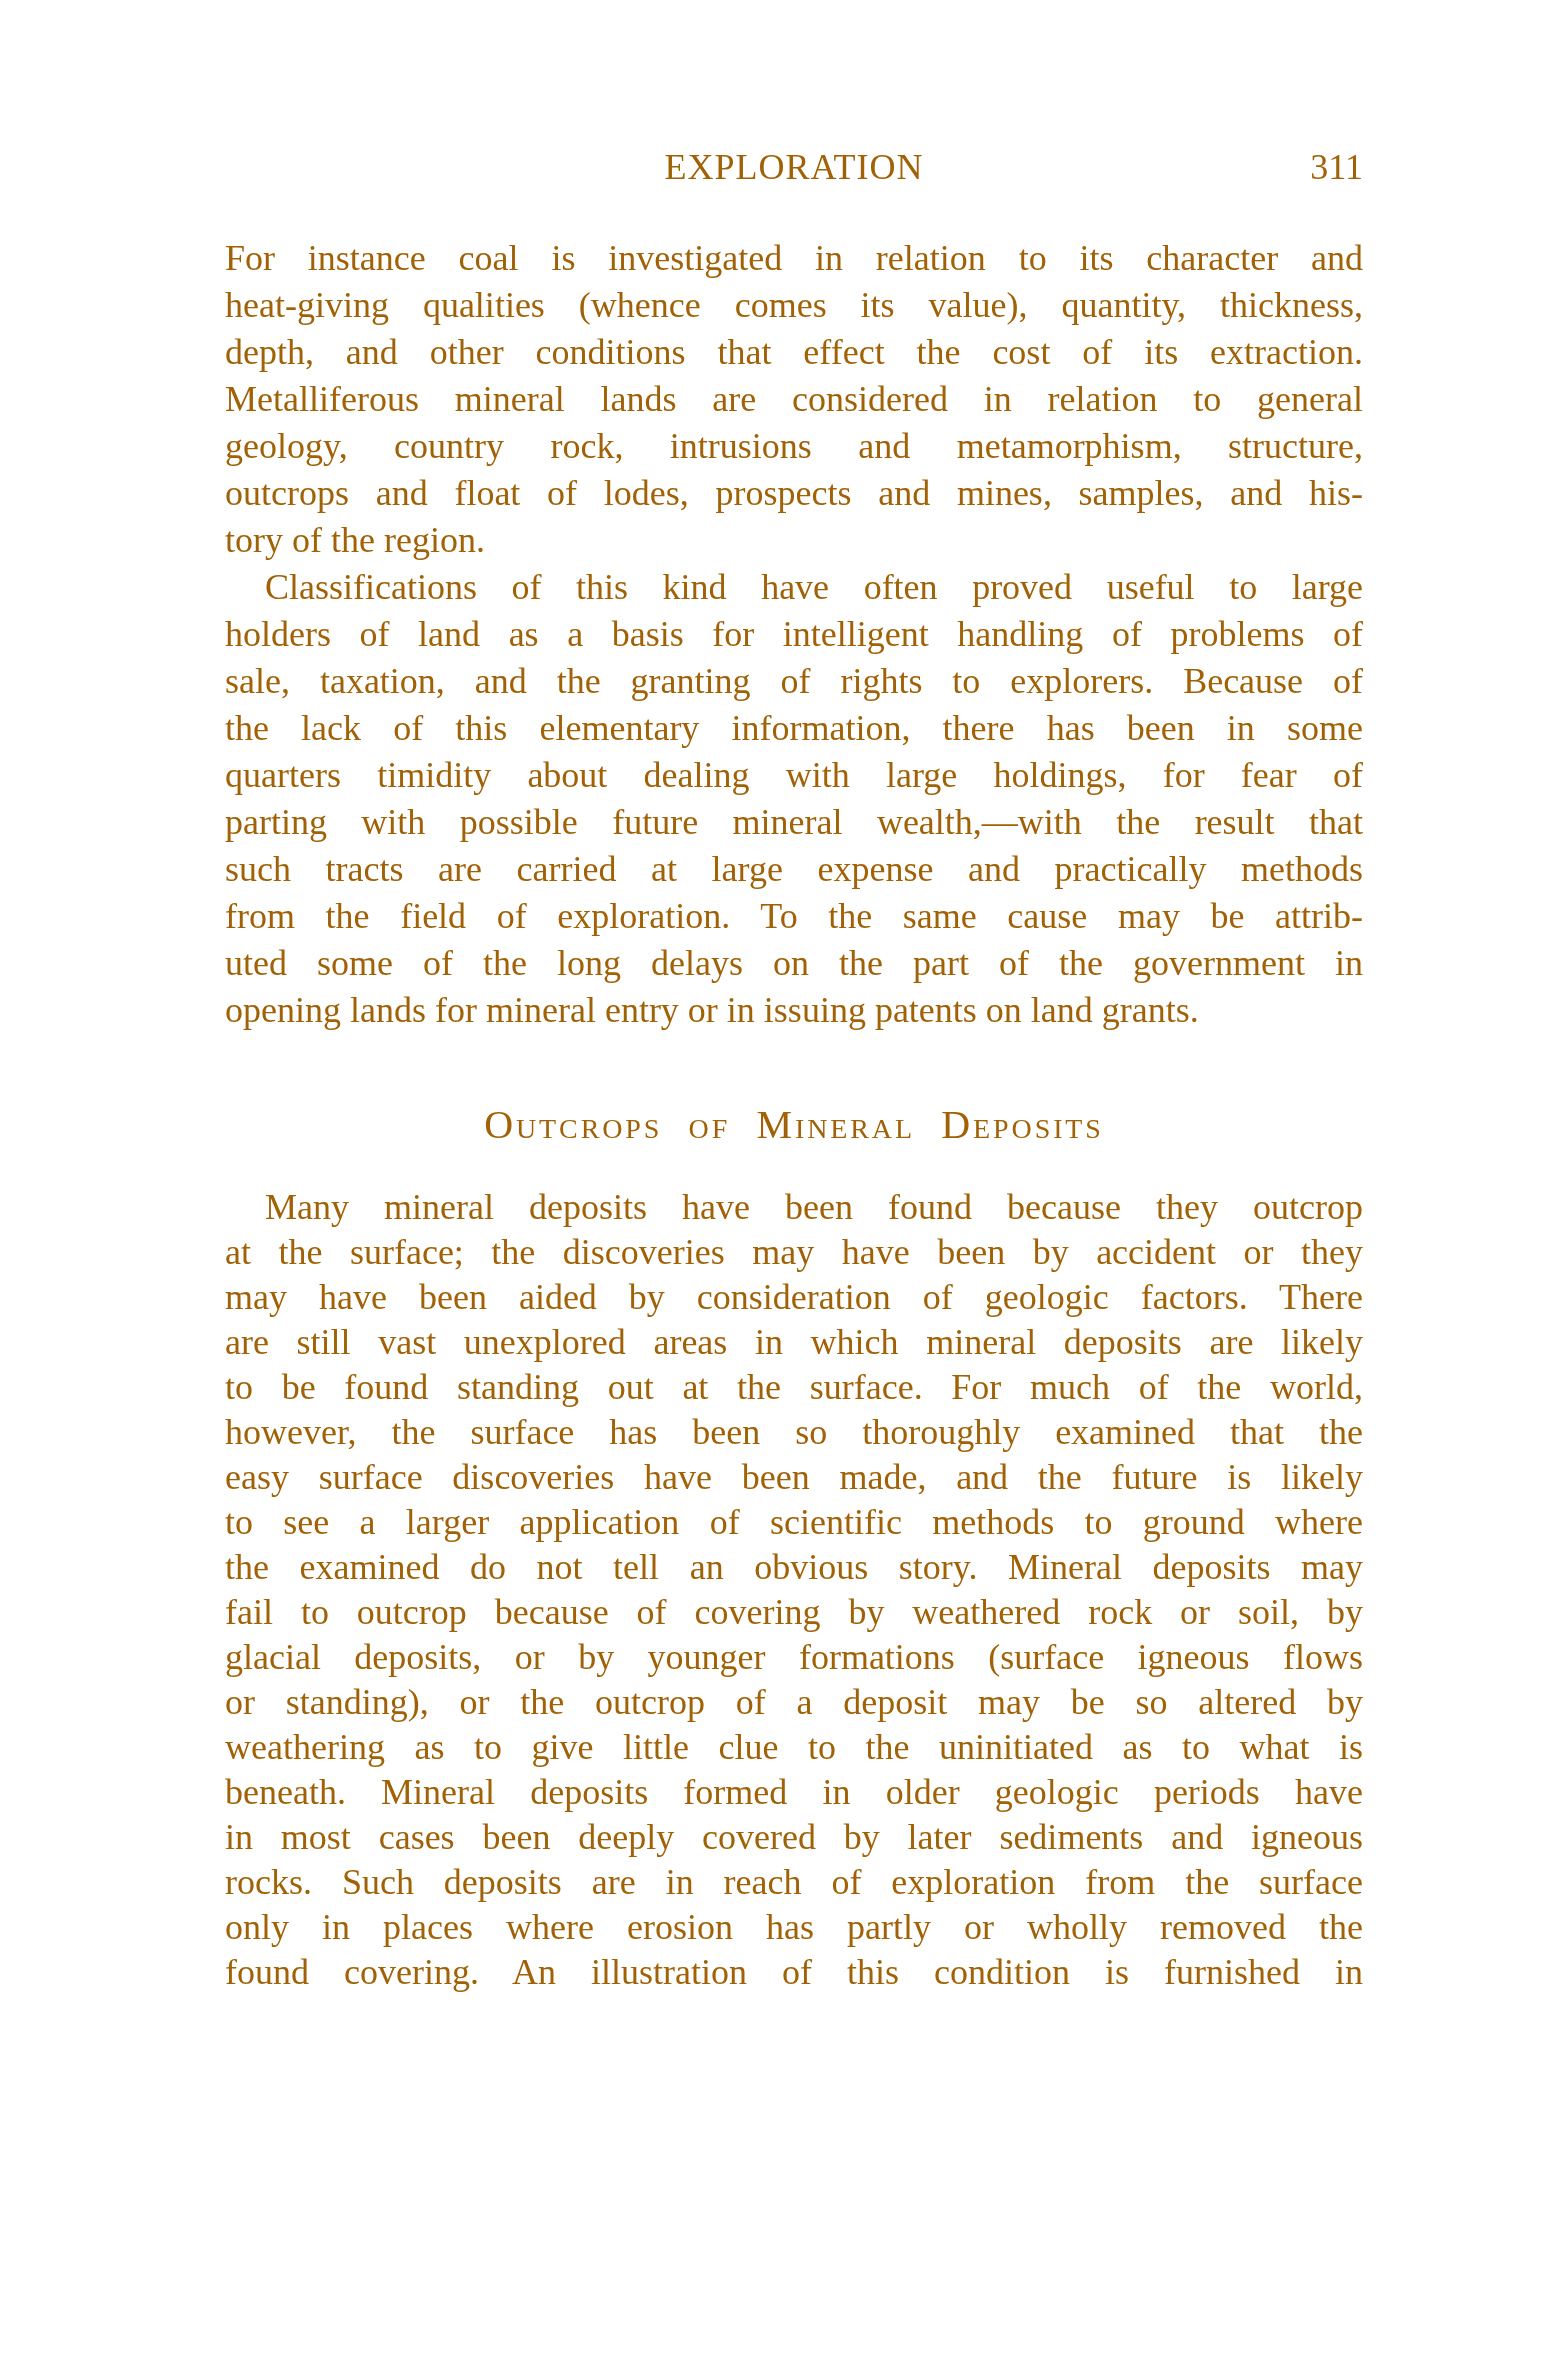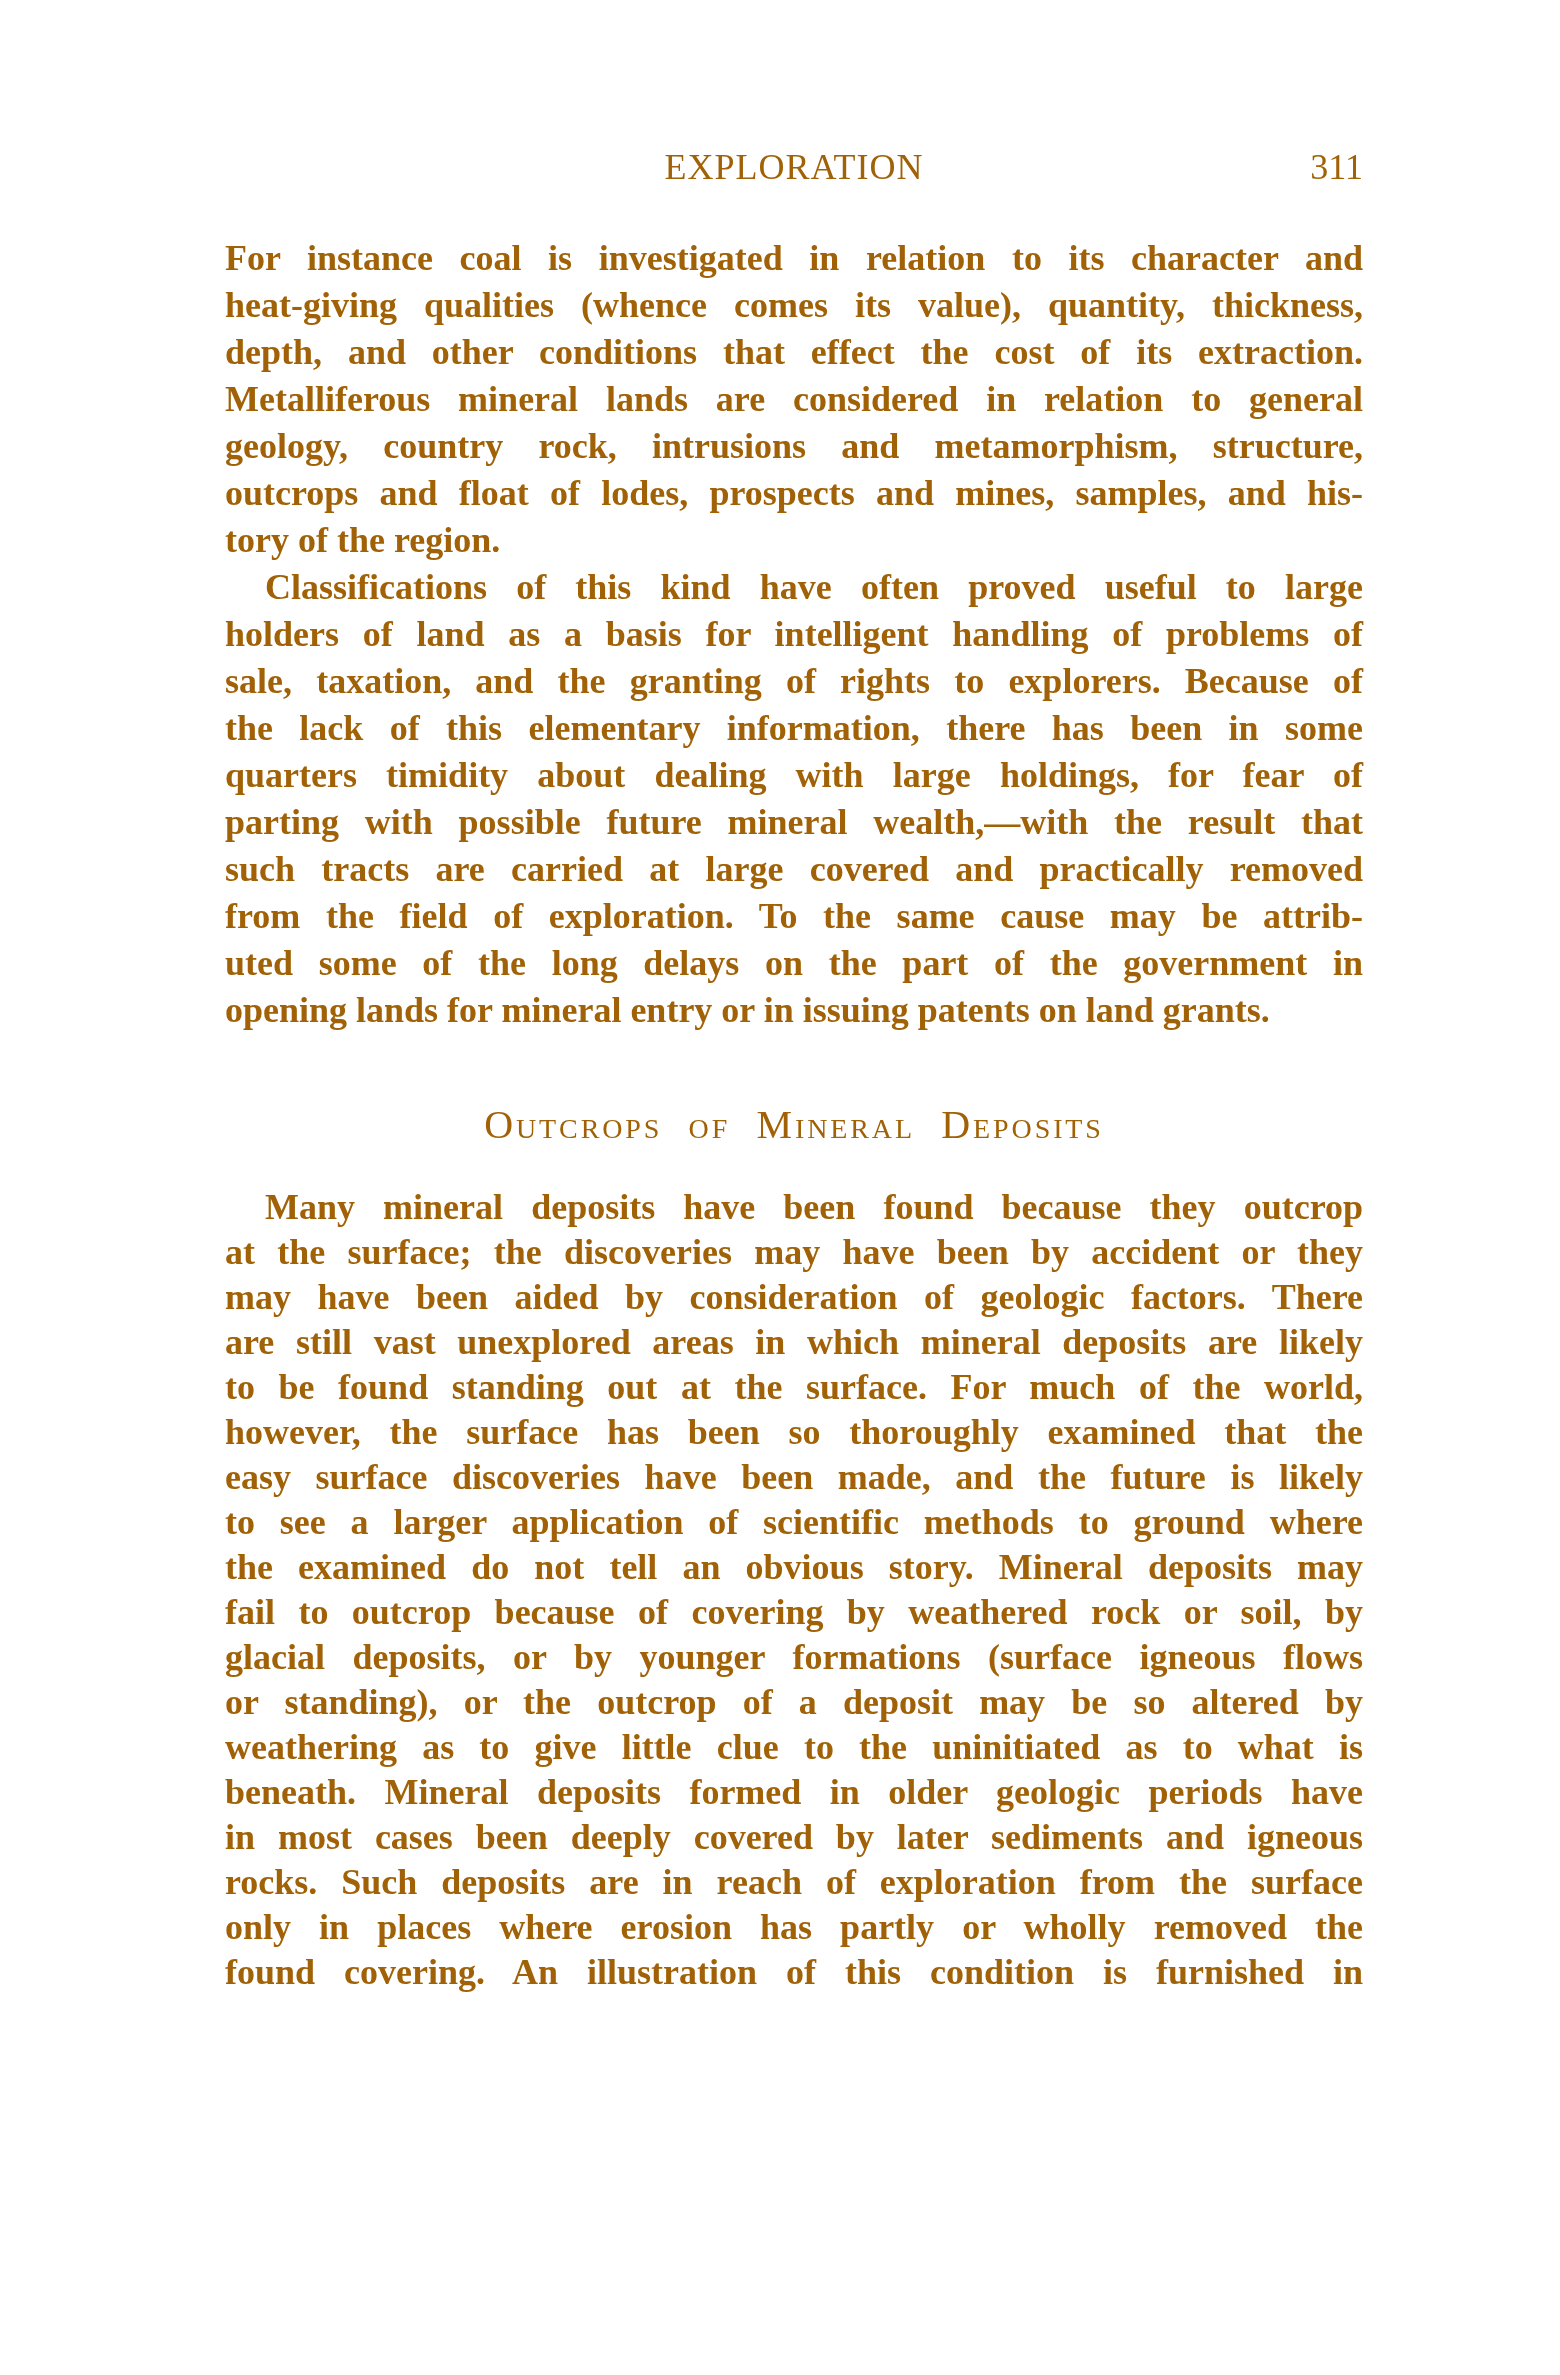--- a/index.html
+++ b/index.html
@@ -1,21 +1,21 @@
 <!DOCTYPE html>
 <html><head>
 <meta charset="utf-8">
 <style>
   html, body { margin: 0; padding: 0; background: #ffffff; }
   body { width: 1561px; height: 2375px; position: relative; overflow: hidden; }
   .page { position: absolute; left: 0; top: 0; width: 1561px; height: 2375px; background: #ffffff; color: #a16207; font-family: "Liberation Serif", "DejaVu Serif", serif; }
   .running-head { position: absolute; left: 225px; top: 143px; width: 1138px; height: 48px; }
   .running-title { position: absolute; left: 0; width: 1138px; text-align: center; top: 0; font-size: 36px; line-height: 48px; letter-spacing: 1px; }
   .page-number { position: absolute; right: 0; top: 0; font-size: 36px; line-height: 48px; }
-  .block { position: absolute; left: 225px; width: 1138px; font-weight: bold; }
+  .block { position: absolute; left: 225px; width: 1138px; }
   .line { display: block; font-size: 36px; white-space: nowrap; text-align: justify; text-align-last: justify; overflow: visible; }
   .line.last { text-align-last: left; }
   .line.indent { padding-left: 40px; }
   .s1 .line { height: 47px; line-height: 47px; }
   .s2 .line { height: 45px; line-height: 45px; }
   .section-heading { position: absolute; left: 225px; width: 1138px; top: 1101px; text-align: center; font-size: 40px; line-height: 48px; font-variant: small-caps; letter-spacing: 2.9px; word-spacing: 13.4px; }
 </style>
 </head>
 <body>
 
@@ -36,21 +36,21 @@
       <span class="line">outcrops and float of lodes, prospects and mines, samples, and his-</span>
       <span class="line last">tory of the region.</span>
     </div>
     <div>
       <span class="line indent">Classifications of this kind have often proved useful to large</span>
       <span class="line">holders of land as a basis for intelligent handling of problems of</span>
       <span class="line">sale, taxation, and the granting of rights to explorers.  Because of</span>
       <span class="line">the lack of this elementary information, there has been in some</span>
       <span class="line">quarters timidity about dealing with large holdings, for fear of</span>
       <span class="line">parting with possible future mineral wealth,—with the result that</span>
-      <span class="line">such tracts are carried at large covered and practically removed</span>
+      <span class="line">such tracts are carried at large expense and practically methods</span>
       <span class="line">from the field of exploration.  To the same cause may be attrib-</span>
       <span class="line">uted some of the long delays on the part of the government in</span>
       <span class="line last">opening lands for mineral entry or in issuing patents on land grants.</span>
     </div>
   </div>
 
   <div class="section-heading">Outcrops of Mineral Deposits</div>
 
   <div class="block s2" style="top:1185px;">
     <div>

